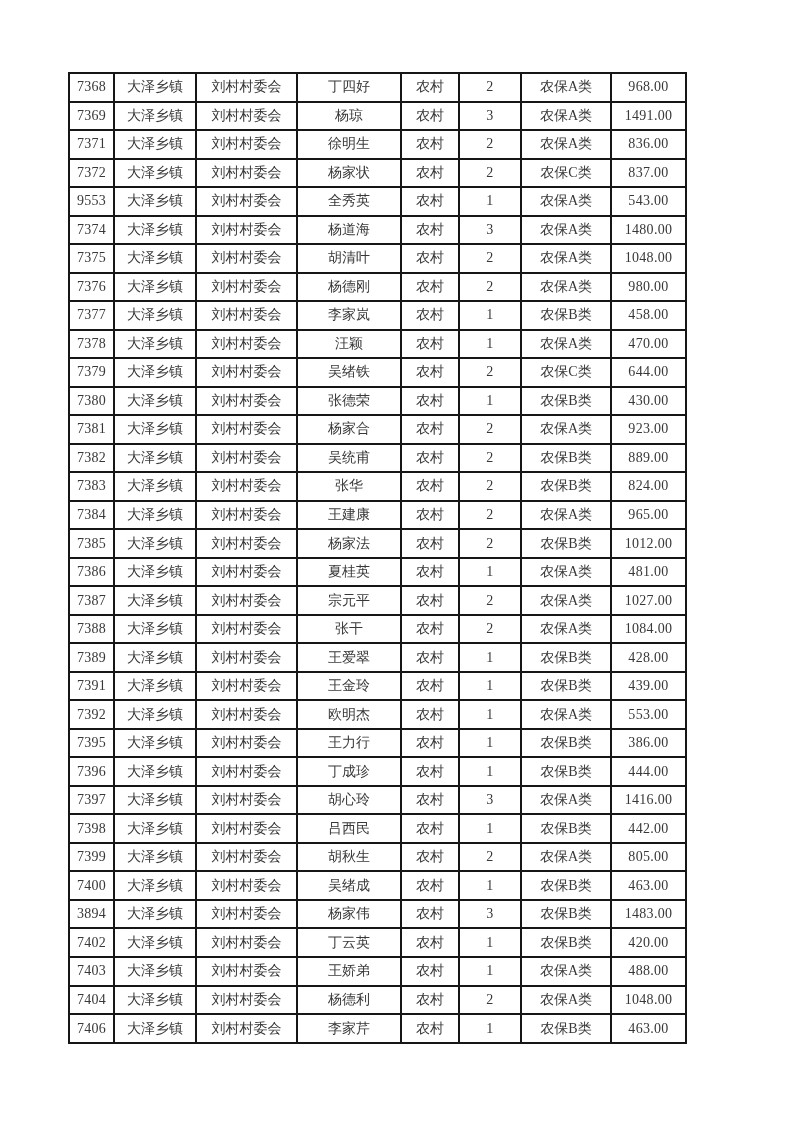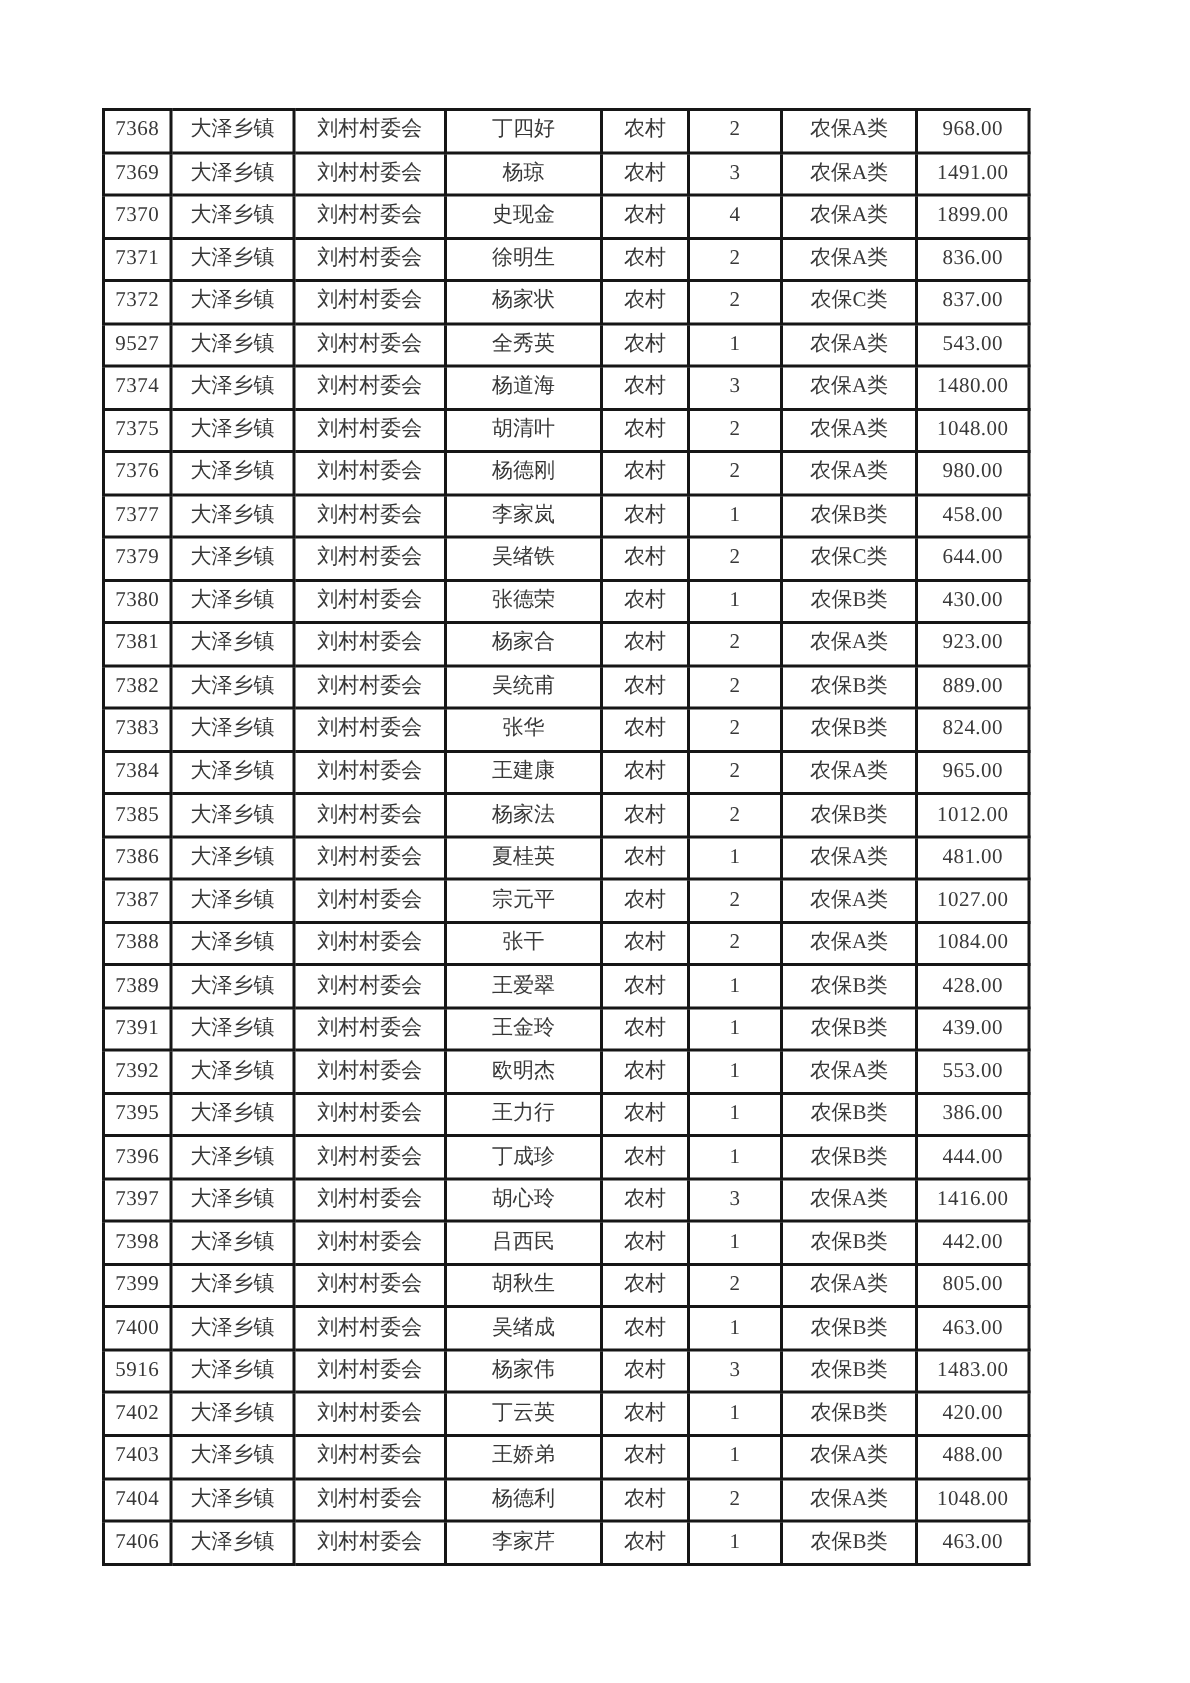--- a/index.html
+++ b/index.html
@@ -79,51 +79,41 @@
           <td class="col-id">7369</td>
           <td class="col-township">大泽乡镇</td>
           <td class="col-village">刘村村委会</td>
           <td class="col-name">杨琼</td>
           <td class="col-residence">农村</td>
           <td class="col-persons">3</td>
           <td class="col-category">农保A类</td>
           <td class="col-amount">1491.00</td>
         </tr>
         <tr>
-          <td class="col-id">7370</td>
-          <td class="col-township">大泽乡镇</td>
-          <td class="col-village">刘村村委会</td>
-          <td class="col-name">史现金</td>
-          <td class="col-residence">农村</td>
-          <td class="col-persons">4</td>
-          <td class="col-category">农保A类</td>
-          <td class="col-amount">1899.00</td>
-        </tr>
-        <tr>
           <td class="col-id">7371</td>
           <td class="col-township">大泽乡镇</td>
           <td class="col-village">刘村村委会</td>
           <td class="col-name">徐明生</td>
           <td class="col-residence">农村</td>
           <td class="col-persons">2</td>
           <td class="col-category">农保A类</td>
           <td class="col-amount">836.00</td>
         </tr>
         <tr>
           <td class="col-id">7372</td>
           <td class="col-township">大泽乡镇</td>
           <td class="col-village">刘村村委会</td>
           <td class="col-name">杨家状</td>
           <td class="col-residence">农村</td>
           <td class="col-persons">2</td>
           <td class="col-category">农保C类</td>
           <td class="col-amount">837.00</td>
         </tr>
         <tr>
-          <td class="col-id">9527</td>
+          <td class="col-id">9553</td>
           <td class="col-township">大泽乡镇</td>
           <td class="col-village">刘村村委会</td>
           <td class="col-name">全秀英</td>
           <td class="col-residence">农村</td>
           <td class="col-persons">1</td>
           <td class="col-category">农保A类</td>
           <td class="col-amount">543.00</td>
         </tr>
         <tr>
           <td class="col-id">7374</td>
@@ -157,20 +147,30 @@
         </tr>
         <tr>
           <td class="col-id">7377</td>
           <td class="col-township">大泽乡镇</td>
           <td class="col-village">刘村村委会</td>
           <td class="col-name">李家岚</td>
           <td class="col-residence">农村</td>
           <td class="col-persons">1</td>
           <td class="col-category">农保B类</td>
           <td class="col-amount">458.00</td>
+        </tr>
+        <tr>
+          <td class="col-id">7378</td>
+          <td class="col-township">大泽乡镇</td>
+          <td class="col-village">刘村村委会</td>
+          <td class="col-name">汪颖</td>
+          <td class="col-residence">农村</td>
+          <td class="col-persons">1</td>
+          <td class="col-category">农保A类</td>
+          <td class="col-amount">470.00</td>
         </tr>
         <tr>
           <td class="col-id">7379</td>
           <td class="col-township">大泽乡镇</td>
           <td class="col-village">刘村村委会</td>
           <td class="col-name">吴绪铁</td>
           <td class="col-residence">农村</td>
           <td class="col-persons">2</td>
           <td class="col-category">农保C类</td>
           <td class="col-amount">644.00</td>
@@ -349,21 +349,21 @@
           <td class="col-id">7400</td>
           <td class="col-township">大泽乡镇</td>
           <td class="col-village">刘村村委会</td>
           <td class="col-name">吴绪成</td>
           <td class="col-residence">农村</td>
           <td class="col-persons">1</td>
           <td class="col-category">农保B类</td>
           <td class="col-amount">463.00</td>
         </tr>
         <tr>
-          <td class="col-id">5916</td>
+          <td class="col-id">3894</td>
           <td class="col-township">大泽乡镇</td>
           <td class="col-village">刘村村委会</td>
           <td class="col-name">杨家伟</td>
           <td class="col-residence">农村</td>
           <td class="col-persons">3</td>
           <td class="col-category">农保B类</td>
           <td class="col-amount">1483.00</td>
         </tr>
         <tr>
           <td class="col-id">7402</td>

